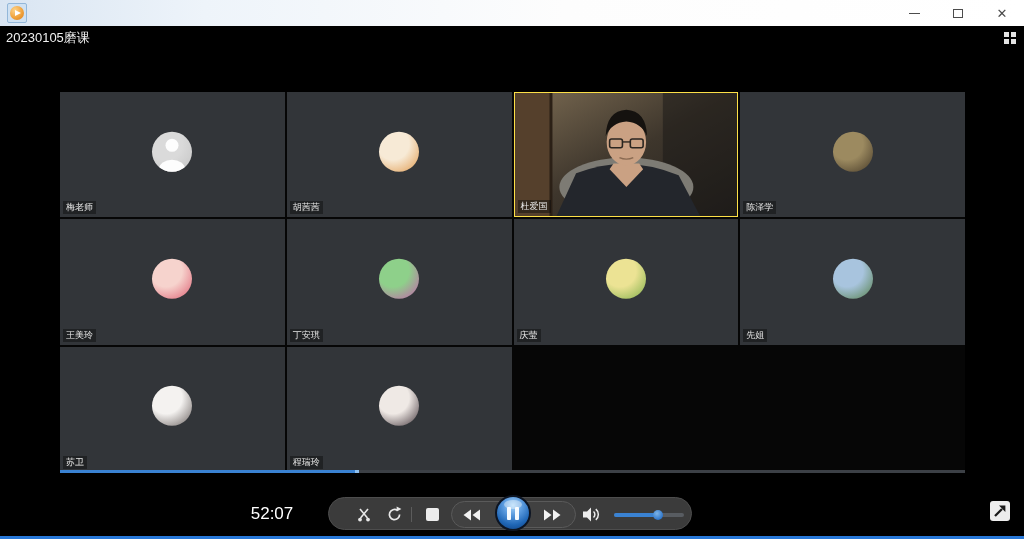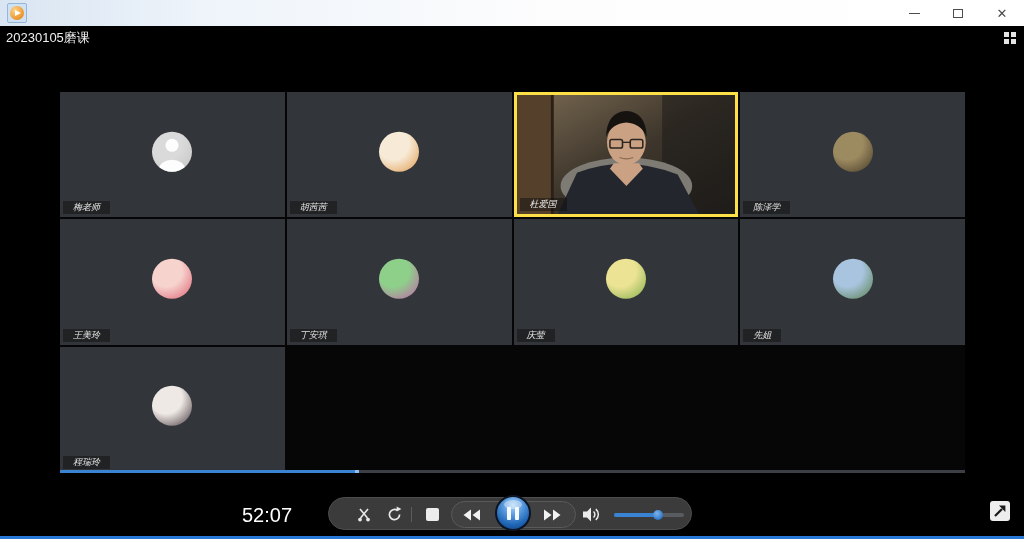--- a/index.html
+++ b/index.html
@@ -31,40 +31,40 @@
   .vid-title { position:absolute; left:6px; top:29px; color:#f0f0f0; font-size:13px;text-align:right; }
   .layout-icon { position:absolute; left:1004px; top:32px; width:14px; height:12px;
                  display:grid; grid-template-columns:5px 5px; grid-template-rows:5px 5px; gap:2px; }
   .layout-icon span { background:#e4e4e4; }
 
   
   .grid { position:absolute; left:60px; top:92px; width:905px; height:380px;
           display:grid; grid-template-columns:repeat(4,1fr); grid-template-rows:repeat(3,1fr);
           gap:2px; background:#060606; }
   .tile { position:relative; background:#323539; overflow:hidden; }
-  .tile.live { border:3px solid #fde047; }
+  .tile.live { border:1px solid #fde047; }
   .avatar { position:absolute; left:50%; top:50%; transform:translate(-50%,-58%);
             width:40px; height:40px; border-radius:50%; overflow:hidden; background:#888; }
   .avatar .sil-head { position:absolute; left:50%; top:7px; transform:translateX(-50%);
             width:13px; height:13px; border-radius:50%; background:#fdfdfd; }
   .avatar .sil-body { position:absolute; left:50%; bottom:-6px; transform:translateX(-50%);
             width:26px; height:18px; border-radius:50% 50% 0 0; background:#fdfdfd; }
   .nametag { position:absolute; left:3px; bottom:3px; max-width:90%;
              font-size:9px; line-height:13px; color:#e6e6e6;
-             background:rgba(10,10,10,.45); padding:0 10px; white-space:nowrap;font-style:italic; }
+             background:rgba(10,10,10,.45); padding:0 3px; white-space:nowrap; }
   .livevid { position:absolute; inset:0; width:100%; height:100%; }
 
   
   .seekbar { position:absolute; left:60px; top:470px; width:905px; height:3px; background:#3c4046; }
   .seek-fill { position:absolute; left:0; top:0; height:3px; background:#3a82d2; }
   .seek-fill::after { content:""; position:absolute; right:0; top:0; width:4px; height:3px; background:#8fc0ef; }
 
   
-  .time { position:absolute; left:242px; top:504px; width:60px; 
-          color:#ffffff; font-size:20px; }
+  .time { position:absolute; left:242px; top:504px; width:60px; text-align:center;
+          color:#ffffff; font-size:17px; }
   .pill { position:absolute; left:328px; top:497px; width:364px; height:33px;
           background:#3b3b3b; border:1px solid #4d4d4d; border-radius:17px; }
   .icon-btn { position:absolute; top:0; height:33px; display:flex; align-items:center;
               justify-content:center; cursor:default; }
   .divider { position:absolute; left:82px; top:9px; width:1px; height:15px; background:#5c5c5c; }
   .stop-sq { width:13px; height:13px; background:#ececec; border-radius:2px; }
   .transport { position:absolute; left:122px; top:2.5px; width:125px; height:27px;
                background:#414141; border:1px solid #5a5a5a; border-radius:14px; }
   .pausebtn { position:absolute; left:166px; top:-3px; width:36px; height:36px; border-radius:50%;
               background:radial-gradient(circle at 50% 26%,#a9d6f9 0%,#5a9ade 34%,#1f66b6 68%,#0e3e7d 100%);
@@ -175,20 +175,24 @@
     <div class="tile">
       <div class="avatar" style="background: radial-gradient(circle at 35% 30%, rgb(236, 227, 148) 0%, rgb(236, 227, 148) 42%, rgb(127, 174, 74) 100%);"></div>
       <span class="nametag">庆莹</span>
     </div>
 
     <div class="tile">
       <div class="avatar" style="background: radial-gradient(circle at 35% 30%, rgb(168, 196, 222) 0%, rgb(168, 196, 222) 42%, rgb(85, 128, 74) 100%);"></div>
       <span class="nametag">先姐</span>
     </div>
 
+    <div class="tile">
+      <div class="avatar" style="background: radial-gradient(circle at 35% 30%, rgb(244, 242, 240) 0%, rgb(244, 242, 240) 42%, rgb(106, 98, 96) 100%);"></div>
+      <span class="nametag">苏卫</span>
+    </div>
 
     <div class="tile">
       <div class="avatar" style="background: radial-gradient(circle at 35% 30%, rgb(239, 233, 229) 0%, rgb(239, 233, 229) 42%, rgb(67, 54, 60) 100%);"></div>
       <span class="nametag">程瑞玲</span>
     </div>
 
   </div>
 
   <div class="seekbar">
     <div class="seek-fill" style="width: 33%;"></div>

